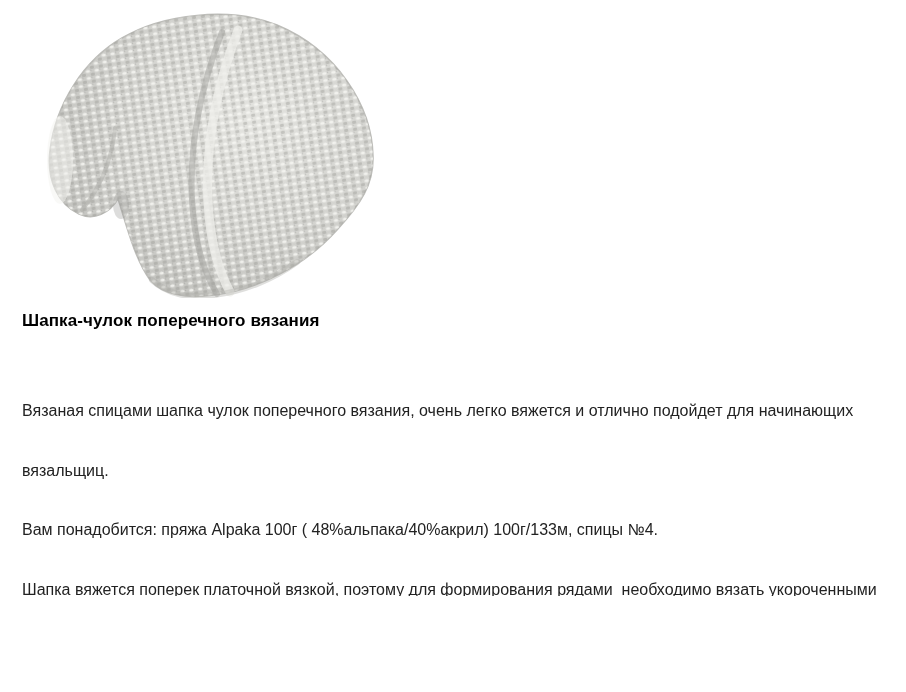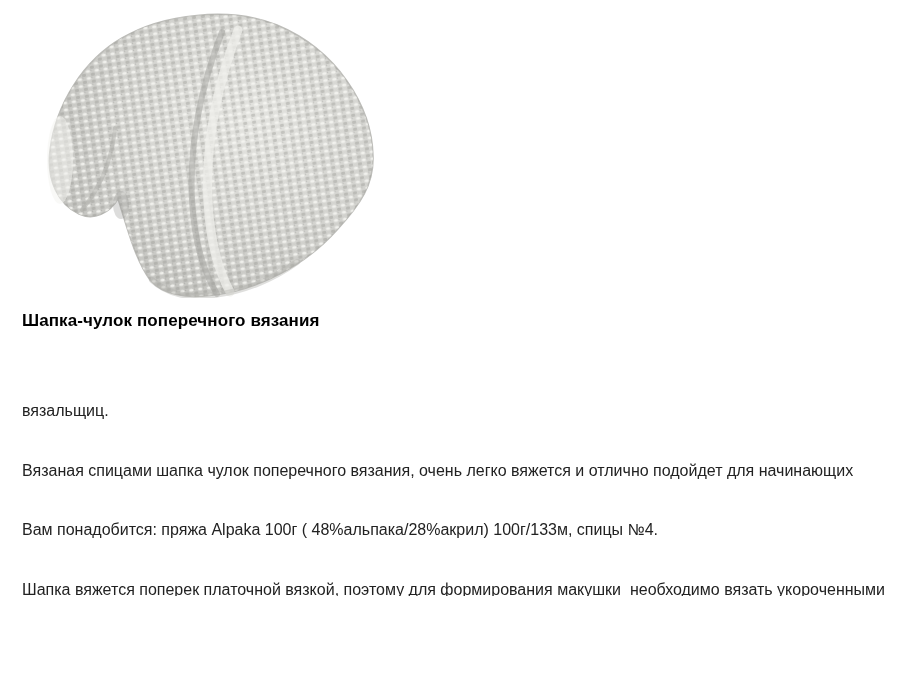--- a/index.html
+++ b/index.html
@@ -67,24 +67,24 @@
 
       <path d="M130,272 C145,286 168,291 192,287 C220,284 250,272 275,254" fill="none" stroke="#aeaeaa" stroke-width="6" opacity="0.4" stroke-linecap="round"></path>
 
       <ellipse cx="38" cy="152" rx="13" ry="44" fill="#f4f4f0" opacity="0.55"></ellipse>
     </svg>
   </figure>
 
   <h1 class="page-title">Шапка-чулок поперечного вязания</h1>
 
   <div class="instructions">
+    <div class="instruction-line">Вязаная спицами шапка чулок поперечного вязания, очень легко вяжется и отлично подойдет для начинающих</div>
     <div class="instruction-line">вязальщиц.</div>
-    <div class="instruction-line">Вязаная спицами шапка чулок поперечного вязания, очень легко вяжется и отлично подойдет для начинающих</div>
-    <div class="instruction-line">Вам понадобится: пряжа Alpaka 100г ( 48%альпака/28%акрил) 100г/133м, спицы №4.</div>
-    <div class="instruction-line">Шапка вяжется поперек платочной вязкой, поэтому для формирования макушки  необходимо вязать укороченными</div>
+    <div class="instruction-line">Вам понадобится: пряжа Alpaka 100г ( 48%альпака/40%акрил) 100г/133м, спицы №4.</div>
+    <div class="instruction-line">Шапка вяжется поперек платочной вязкой, поэтому для формирования рядами  необходимо вязать укороченными</div>
     <div class="instruction-line">акрил.</div>
     
     
     
     
     
     
     
     
     

